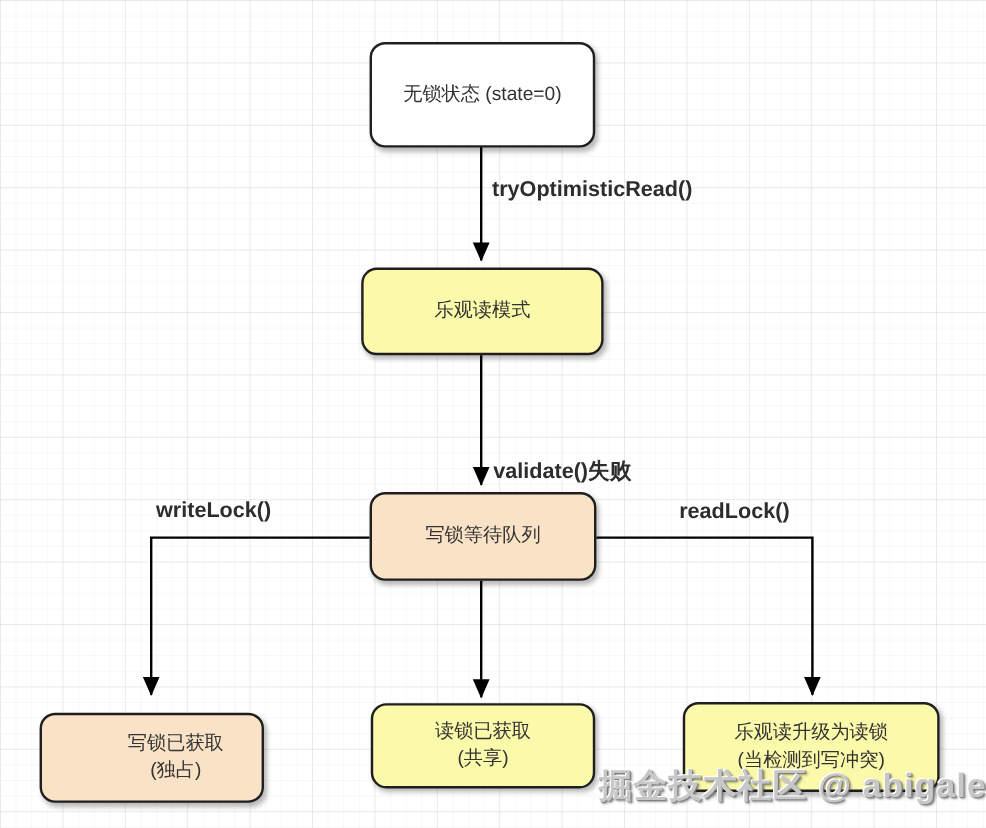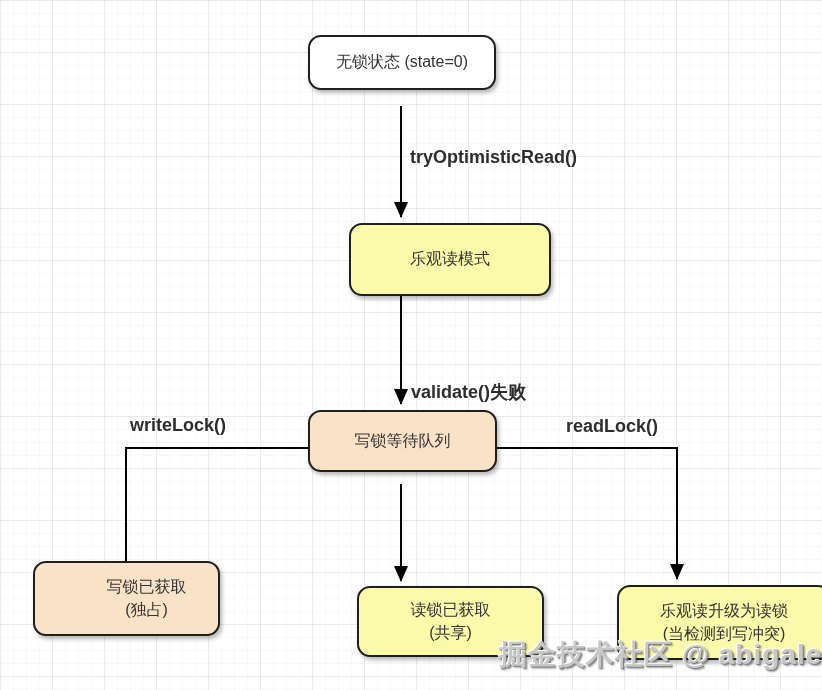--- a/index.html
+++ b/index.html
@@ -38,21 +38,21 @@
     align-items: center;
     justify-content: center;
     text-align: center;
     font-size: 16px;
     color: #333333;
     line-height: 1.4;
     box-shadow: 2px 3px 4px rgba(0,0,0,0.28);
     padding: 4px 8px;
   }
   .node-white { background: #ffffff; }
-  .node-yellow { background: #fbf9aa; margin-left: 48px; }
+  .node-yellow { background: #fbf9aa; }
   .node-peach  { background: #fae2c7; }
 
   .edge-label {
     position: absolute;
     z-index: 3;
     font-size: 18px;
     color: #2d2d2d;
     white-space: nowrap;
     font-weight: bold;
   }
@@ -85,33 +85,33 @@
         <path d="M0,0 L8,3.5 L0,7 Z" fill="#000000"></path>
       </marker>
     </defs>
     <path d="M401 106 L401 217" stroke="#000" stroke-width="2" fill="none" marker-end="url(#arrow)"></path>
     <path d="M401 296 L401 404" stroke="#000" stroke-width="2" fill="none" marker-end="url(#arrow)"></path>
     <path d="M308 448 L126 448 L126 579" stroke="#000" stroke-width="2" fill="none" marker-end="url(#arrow)"></path>
     <path d="M401 484 L401 581" stroke="#000" stroke-width="2" fill="none" marker-end="url(#arrow)"></path>
     <path d="M497 448 L677 448 L677 579" stroke="#000" stroke-width="2" fill="none" marker-end="url(#arrow)"></path>
   </svg>
 
-  <div class="node node-white" style="left:308px; top:35px; width:188px; height:55px;">
+  <div class="node node-white" style="left:308px; top:35px; width:188px; height:88px;">
     <div>无锁状态 (state=0)</div>
   </div>
 
   <div class="node node-yellow" style="left:301px; top:223px; width:202px; height:73px;">
     <div>乐观读模式</div>
   </div>
 
-  <div class="node node-peach" style="left:308px; top:410px; width:189px; height:62px;justify-content:center;">
+  <div class="node node-peach" style="left:308px; top:410px; width:189px; height:74px;justify-content:center;">
     <div>写锁等待队列</div>
   </div>
 
-  <div class="node node-peach" style="left:33px; top:561px; width:187px; height:75px;padding-left:48px;">
+  <div class="node node-peach" style="left:33px; top:594px; width:187px; height:75px;padding-left:48px;">
     <div>写锁已获取</div>
     <div>(独占)</div>
   </div>
 
   <div class="node node-yellow" style="left:569px; top:585px; width:214px; height:75px;">
     <div>乐观读升级为读锁</div>
     <div>(当检测到写冲突)</div>
   </div>
 
   <div class="node node-yellow" style="left:309px; top:586px; width:187px; height:71px;">

